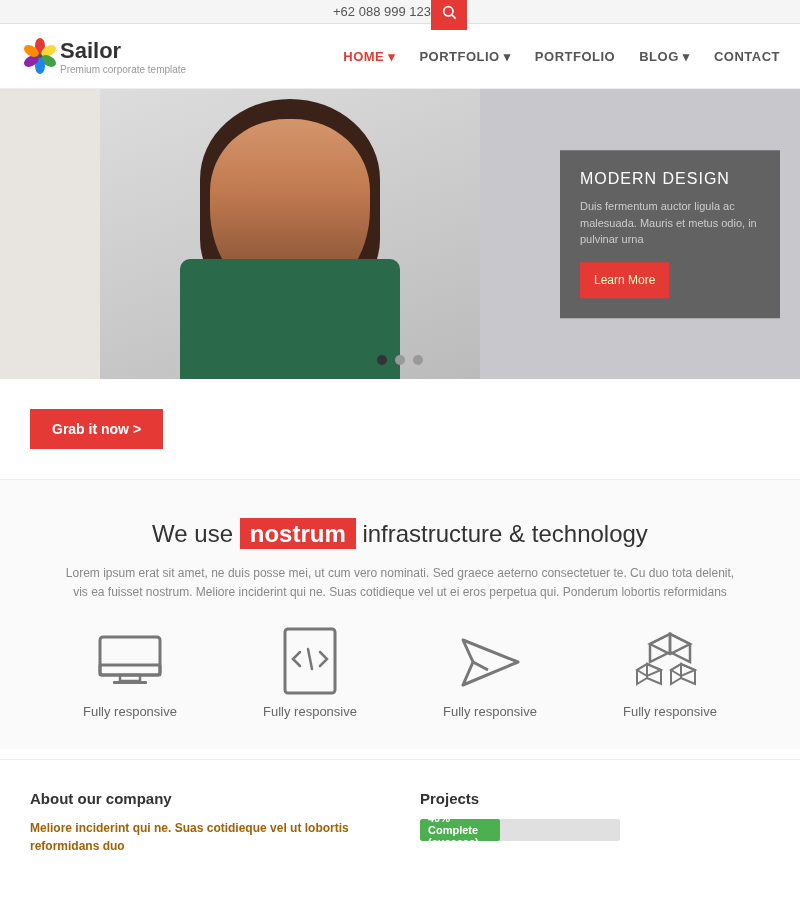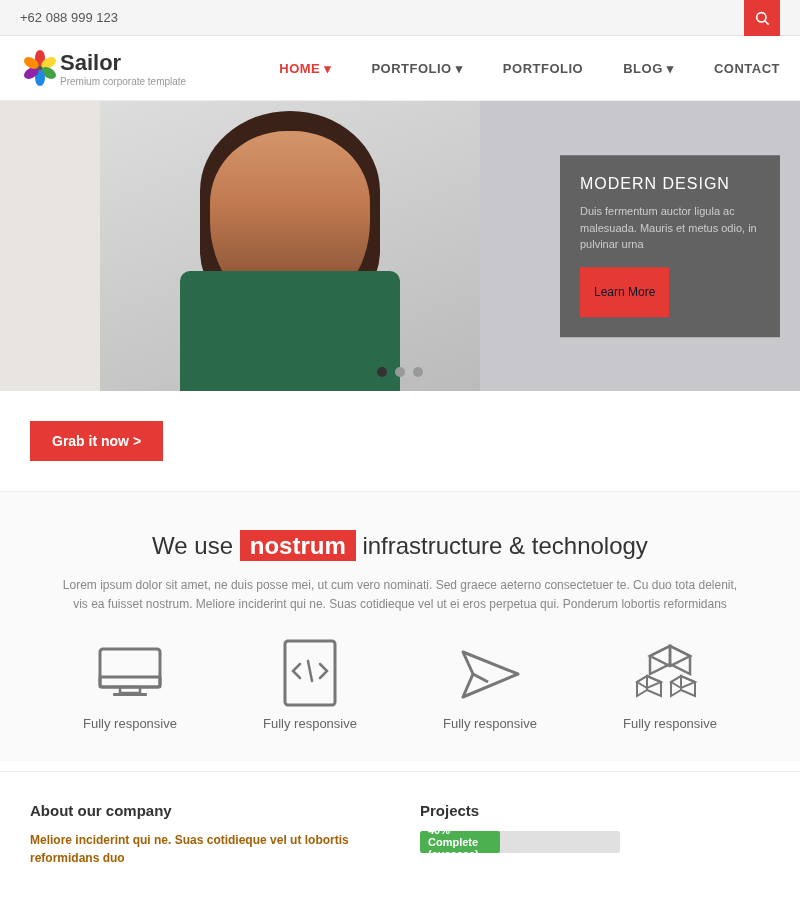--- a/index.html
+++ b/index.html
@@ -2,24 +2,24 @@
 <html><head>
   <meta charset="utf-8">
   <style>
     * { margin: 0; padding: 0; box-sizing: border-box; }
     body { font-family: Arial, sans-serif; width: 800px; background: #fff; overflow-x: hidden; }
 
     
     .topbar {
       background: #f5f5f5;
       border-bottom: 1px solid #e0e0e0;
-      height: 36px;
-      display: flex;
-      align-items: center;
-      justify-content: space-between;
+      height: 24px;
+      display: flex;
+      align-items: center;
+      justify-content: center;
       padding: 0 20px;
     }
     .topbar-phone { font-size: 13px; color: #555; }
     .topbar-search-btn {
       background: #e53935;
       border: none;
       width: 36px;
       height: 36px;
       cursor: pointer;
       display: flex;
@@ -43,21 +43,21 @@
       align-items: center;
     }
     .logo-icon {
       width: 40px;
       height: 40px;
     }
     .logo-text-area { display: flex; flex-direction: column; }
     .logo-title { font-size: 22px; font-weight: bold; color: #333; }
     .logo-subtitle { font-size: 10px; color: #999; }
 
-    nav { display: flex; align-items: center; gap: 40px; }
+    nav { display: flex; align-items: center; gap: 24px; }
     .nav-item {
       font-size: 13px;
       font-weight: 600;
       color: #555;
       text-decoration: none;
       cursor: pointer;
       letter-spacing: 0.5px;
     }
     .nav-item.active { color: #e53935; }
 
@@ -92,23 +92,23 @@
       transform: translateY(-50%);
       width: 220px;
       background: rgba(80,80,80,0.85);
       padding: 20px;
       color: #fff;
     }
     .hero-card-title { font-size: 16px; font-weight: normal; letter-spacing: 1px; margin-bottom: 10px; }
     .hero-card-text { font-size: 11px; line-height: 1.5; color: #ccc; margin-bottom: 14px; }
     .learn-more-btn {
       background: #e53935;
-      color: #0f172a;
+      color: #fef9c3;
       border: none;
-      padding: 18px 14px;
+      padding: 11px 14px;
       font-size: 12px;
       cursor: pointer;
     }
     .hero-dots {
       position: absolute;
       bottom: 14px;
       left: 50%;
       transform: translateX(-50%);
       display: flex;
       gap: 8px;
@@ -317,21 +317,21 @@
 </div>
 
 <div class="promo-strip">
   <button class="grab-btn">Grab it now &gt;</button>
 </div>
 
 <div class="infra-section">
   <div class="infra-title">
     <span>We use </span><span class="modern-badge">nostrum</span><span> infrastructure &amp; technology</span>
   </div>
-  <div class="infra-desc">Lorem ipsum dolor sit amet, ne duis posse mei, ut cum vero nominati. Sed graece aeterno consectetuer te. Cu duo tota delenit, vis ea fuisset nostrum. Meliore inciderint qui ne. Suas cotidieque vel ut ei eros perpetua qui. Ponderum lobortis reformidans</div>
+  <div class="infra-desc">Lorem ipsum erat sit amet, ne duis posse mei, ut cum vero nominati. Sed graece aeterno consectetuer te. Cu duo tota delenit, vis ea fuisset nostrum. Meliore inciderint qui ne. Suas cotidieque vel ut ei eros perpetua qui. Ponderum lobortis reformidans</div>
 
   <div class="features-grid">
 
     <div class="feature-item">
       <div class="feature-icon">
         <svg width="70" height="55" viewBox="0 0 70 55">
           <rect x="5" y="2" width="60" height="38" rx="3" ry="3" fill="none" stroke="#777" stroke-width="3"></rect>
           <rect x="5" y="30" width="60" height="10" rx="1" fill="none" stroke="#777" stroke-width="3"></rect>
           <rect x="25" y="40" width="20" height="6" fill="none" stroke="#777" stroke-width="2.5"></rect>
           <rect x="18" y="46" width="34" height="3" rx="1" fill="#777"></rect>

